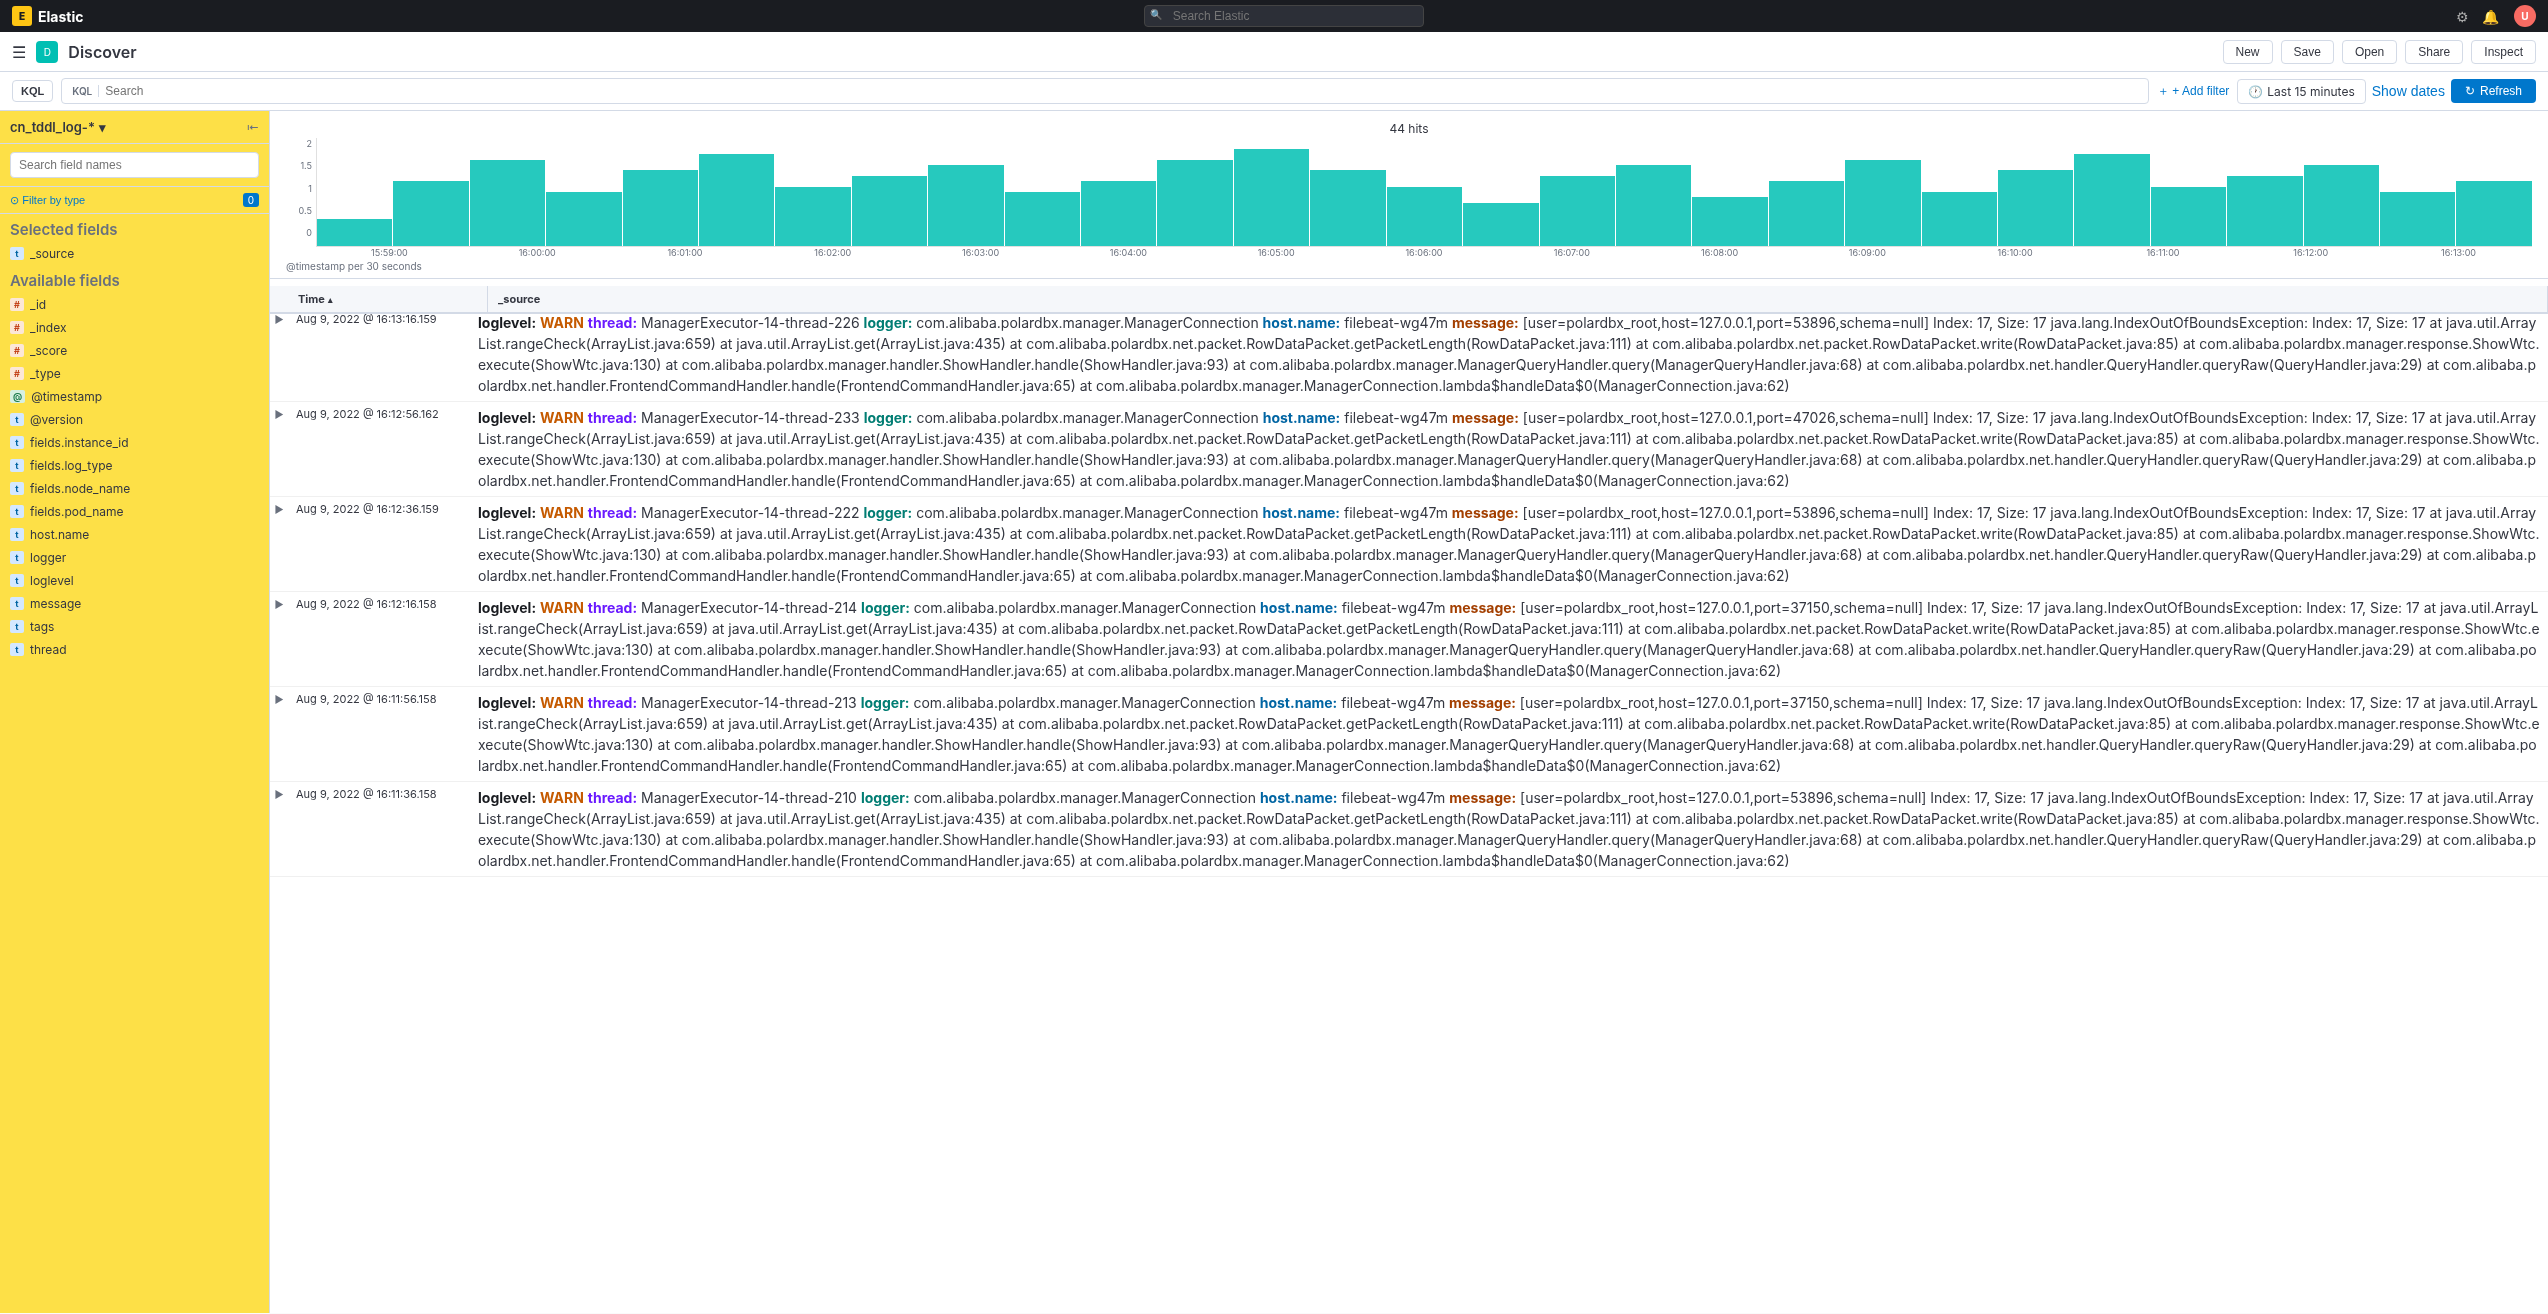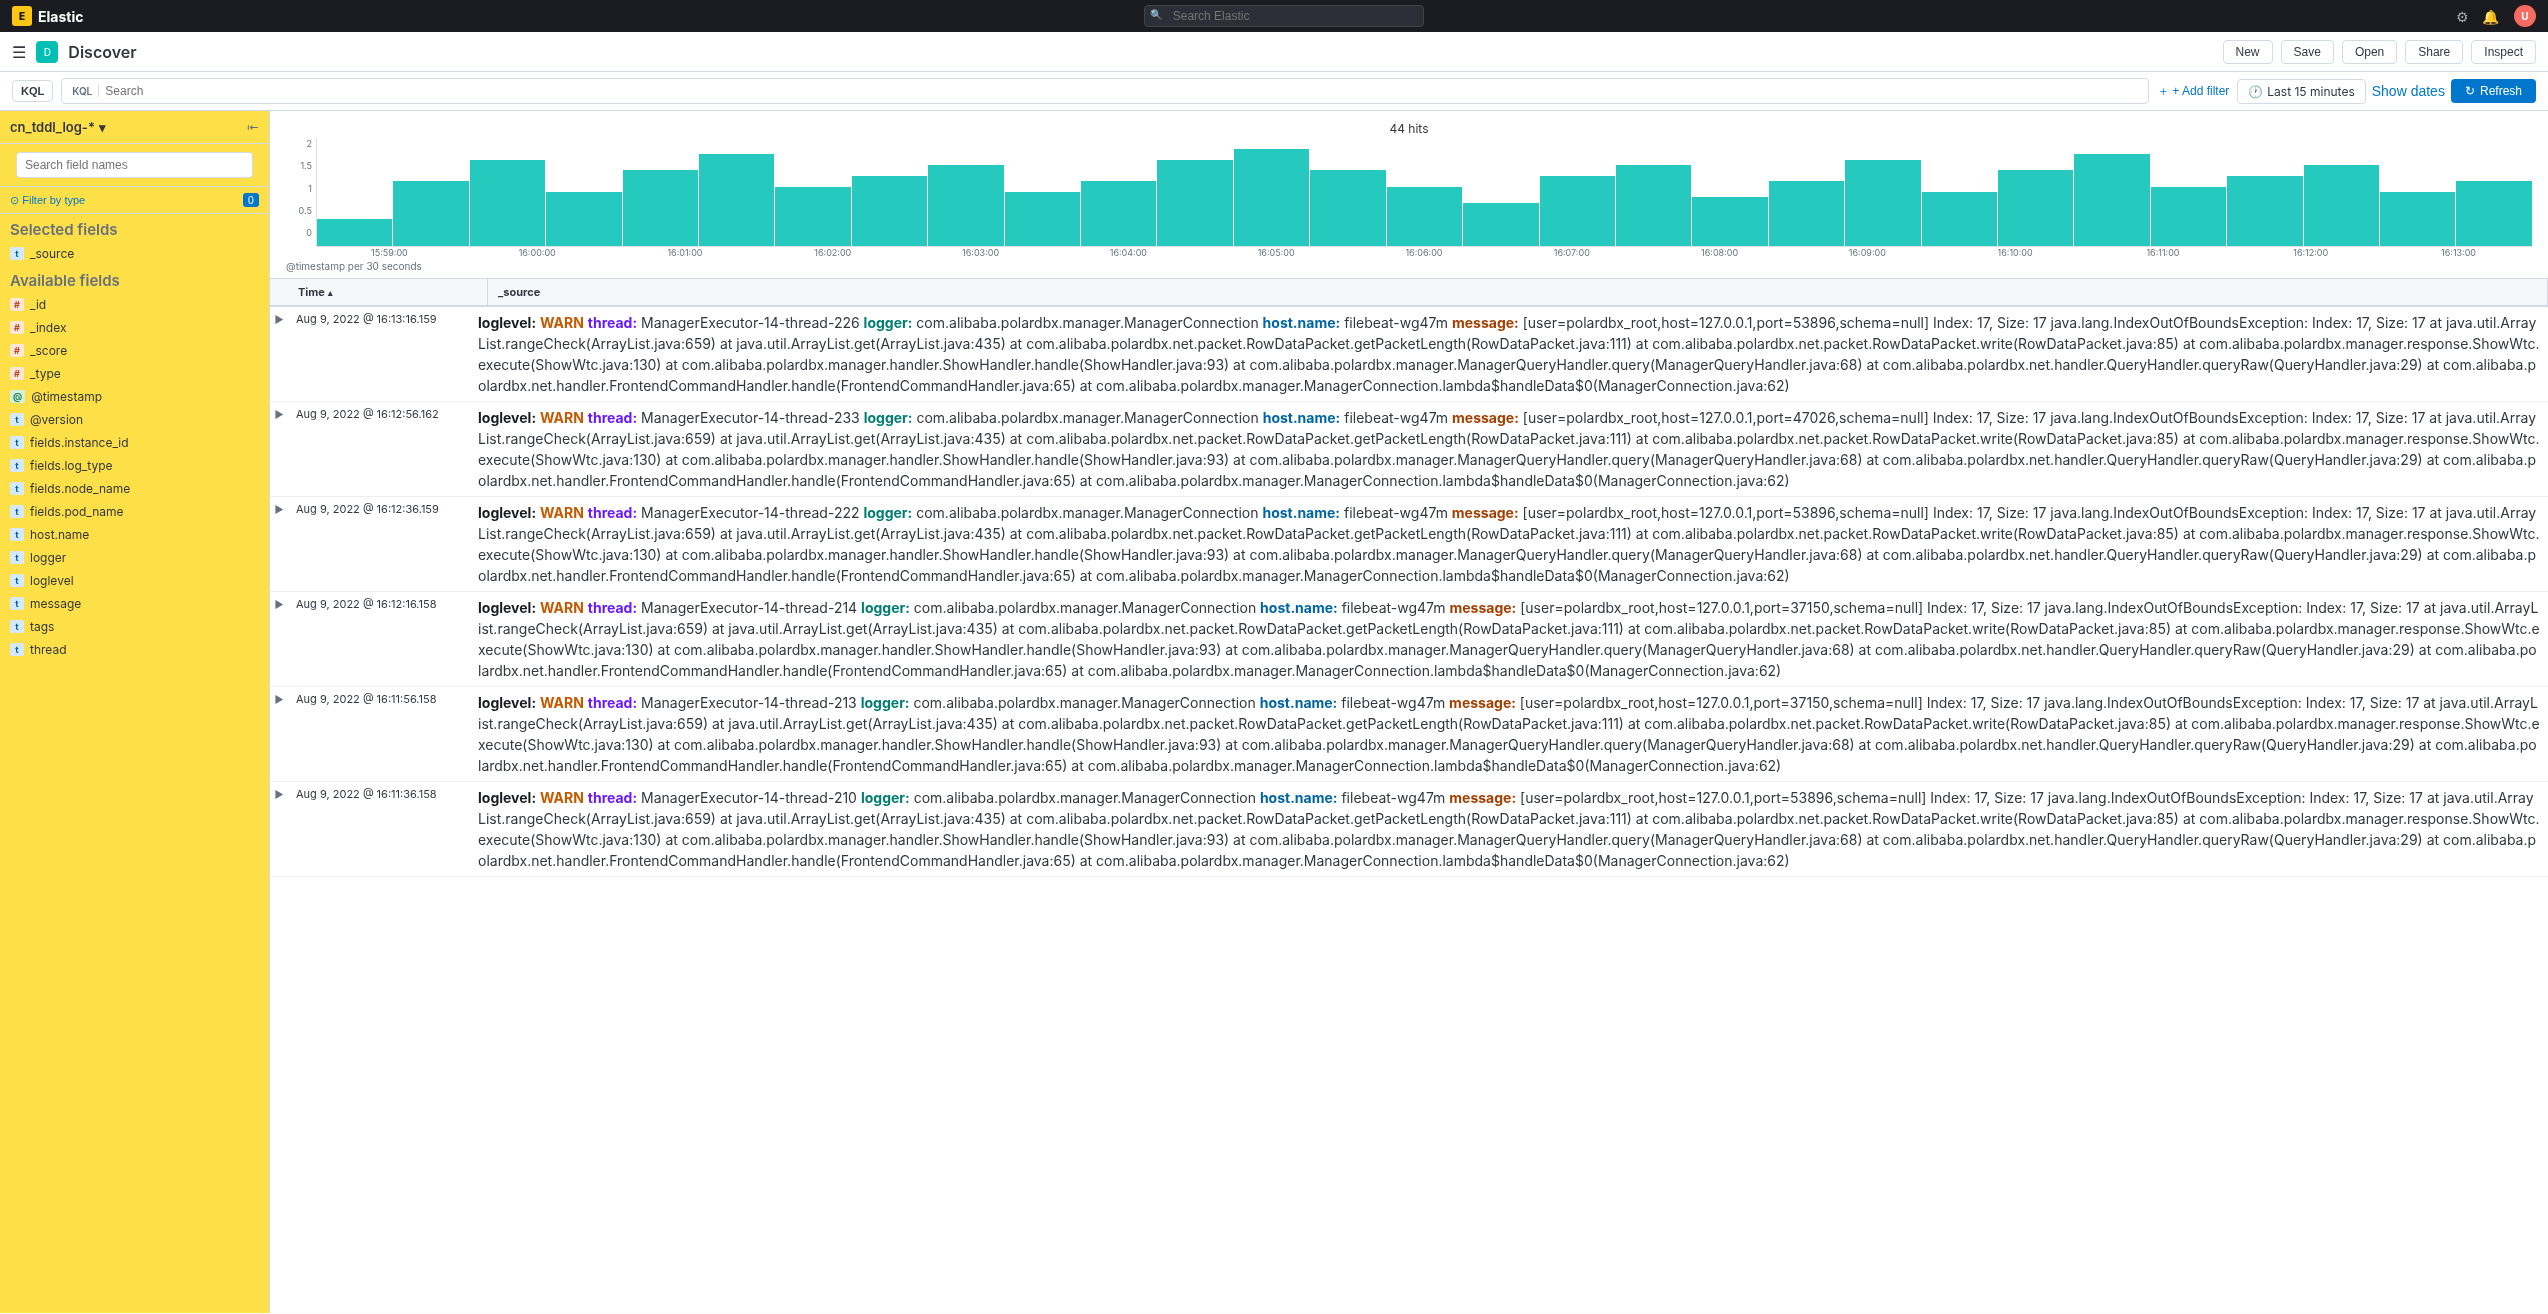--- a/index.html
+++ b/index.html
@@ -221,21 +221,21 @@
     }
     .sidebar-index-name {
       font-weight: 600;
       font-size: 13px;
       color: #343741;
       display: flex;
       align-items: center;
       gap: 4px;
     }
     .sidebar-search {
-      padding: 8px 16px;
+      padding: 8px 10px;
       border-bottom: 1px solid #d3dae6;
     }
     .sidebar-search input {
       width: 100%;
       border: 1px solid #d3dae6;
       border-radius: 4px;
       padding: 5px 8px;
       font-size: 12px;
       outline: none;
     }
@@ -374,21 +374,21 @@
     .table-container {
       flex: 1;
       overflow-y: auto;
       overflow-x: hidden;
     }
     .table-header {
       display: flex;
       background: #f5f7fa;
       border-bottom: 2px solid #d3dae6;
       position: sticky;
-      top: 0;
+      top: 7px;
       z-index: 5;
     }
     .th {
       padding: 6px 10px;
       font-size: 11px;
       font-weight: 700;
       color: #343741;
       border-right: 1px solid #d3dae6;
     }
     .th-time { width: 200px; min-width: 200px; display: flex; align-items: center; gap: 3px; }

